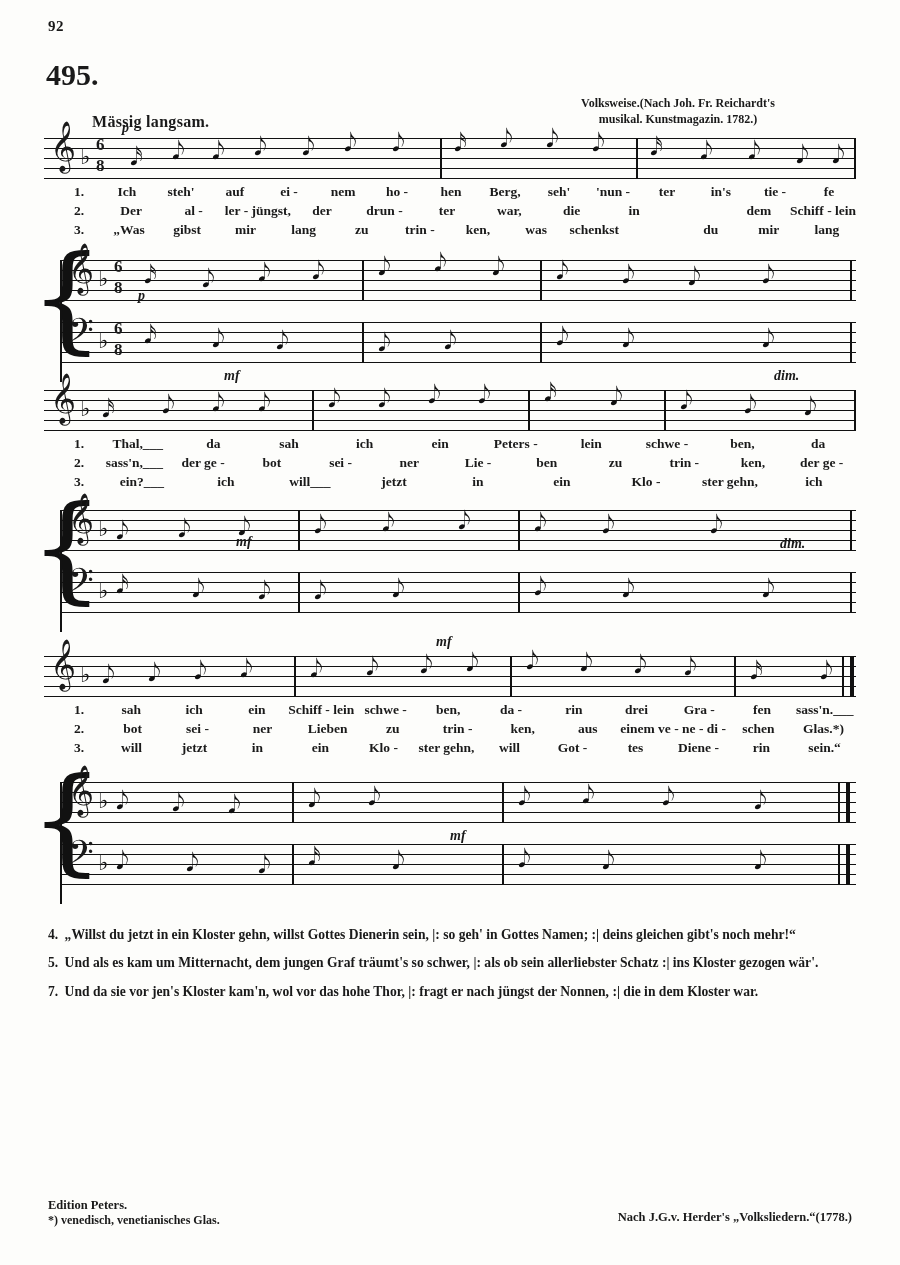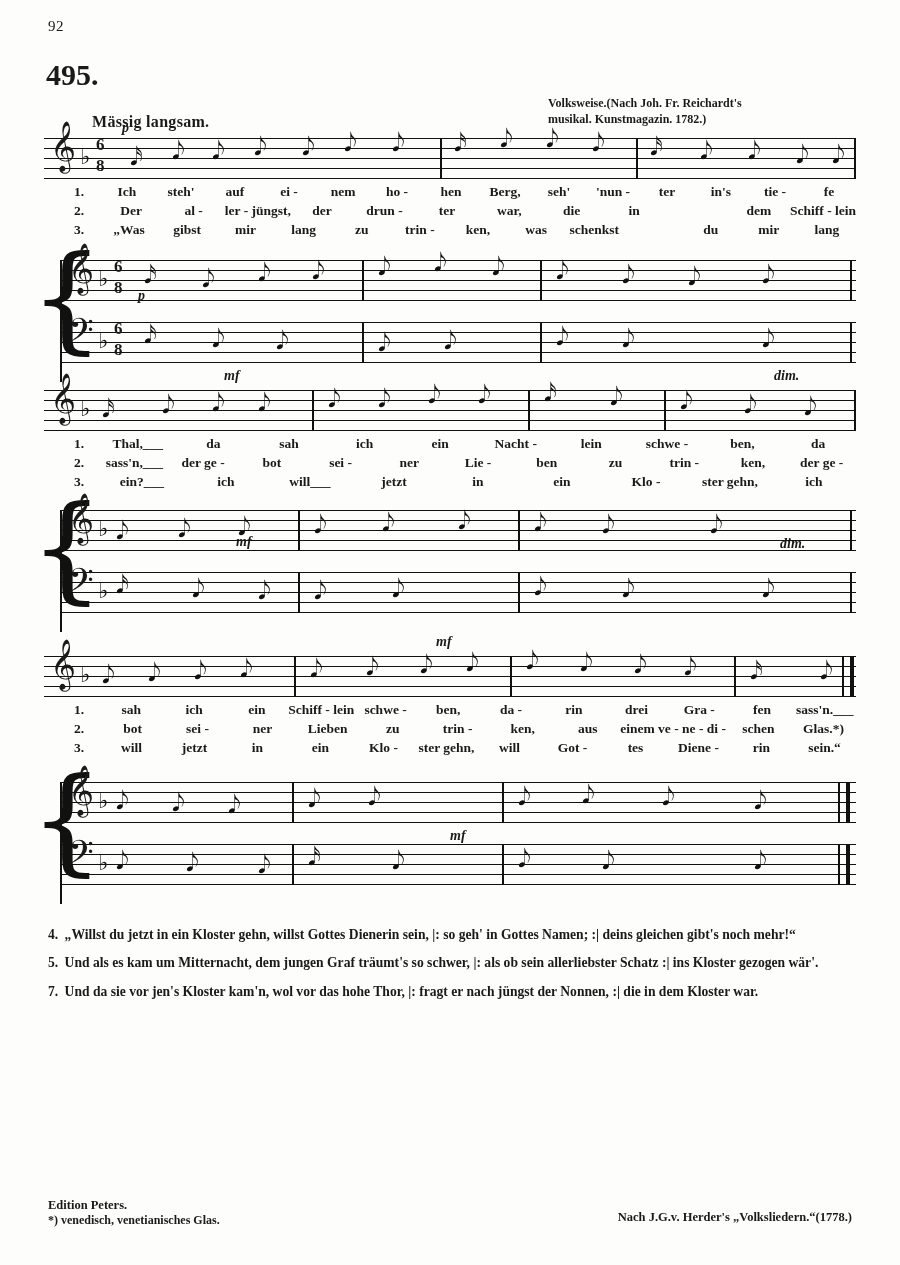--- a/index.html
+++ b/index.html
@@ -20,21 +20,21 @@
     inset: 0;
     background: #fdfdfb;
   }
 
   
   .page-number {
     position: absolute;
     left: 48px;
     top: 18px;
     font-size: 15px;
-    font-weight: normal;
+    font-weight: bold;
     letter-spacing: .5px;
   }
   .plate-number {
     position: absolute;
     left: 46px;
     top: 58px;
     font-size: 30px;
     font-weight: bold;
     font-family: "Liberation Serif", serif;
   }
@@ -54,21 +54,21 @@
     top: 64px;
     text-align: center;
     font-size: 12.5px;
     font-weight: bold;
     letter-spacing: .2px;
   }
   .source-right {
     position: absolute;
     right: 92px;
     top: 95px;
-    text-align: left;
+    text-align: center;
     font-size: 12px;
     font-weight: bold;
     line-height: 1.35;
     width: 260px;
   }
   .tempo {
     position: absolute;
     left: 92px;
     top: 113px;
     font-size: 16px;
@@ -434,21 +434,21 @@
 
   <div class="lyrics" style="top:434px;">
     <div class="lyric-line">
       <span class="vnum">1.</span>
       <span class="syls">
         <span>Thal,___</span>
         <span>da</span>
         <span>sah</span>
         <span>ich</span>
         <span>ein</span>
-        <span>Nacht -</span>
+        <span>Peters -</span>
         <span>lein</span>
         <span>schwe -</span>
         <span>ben,</span>
         <span>da</span>
       </span>
     </div>
     <div class="lyric-line">
       <span class="vnum">2.</span>
       <span class="syls">
         <span>sass'n,___</span>

